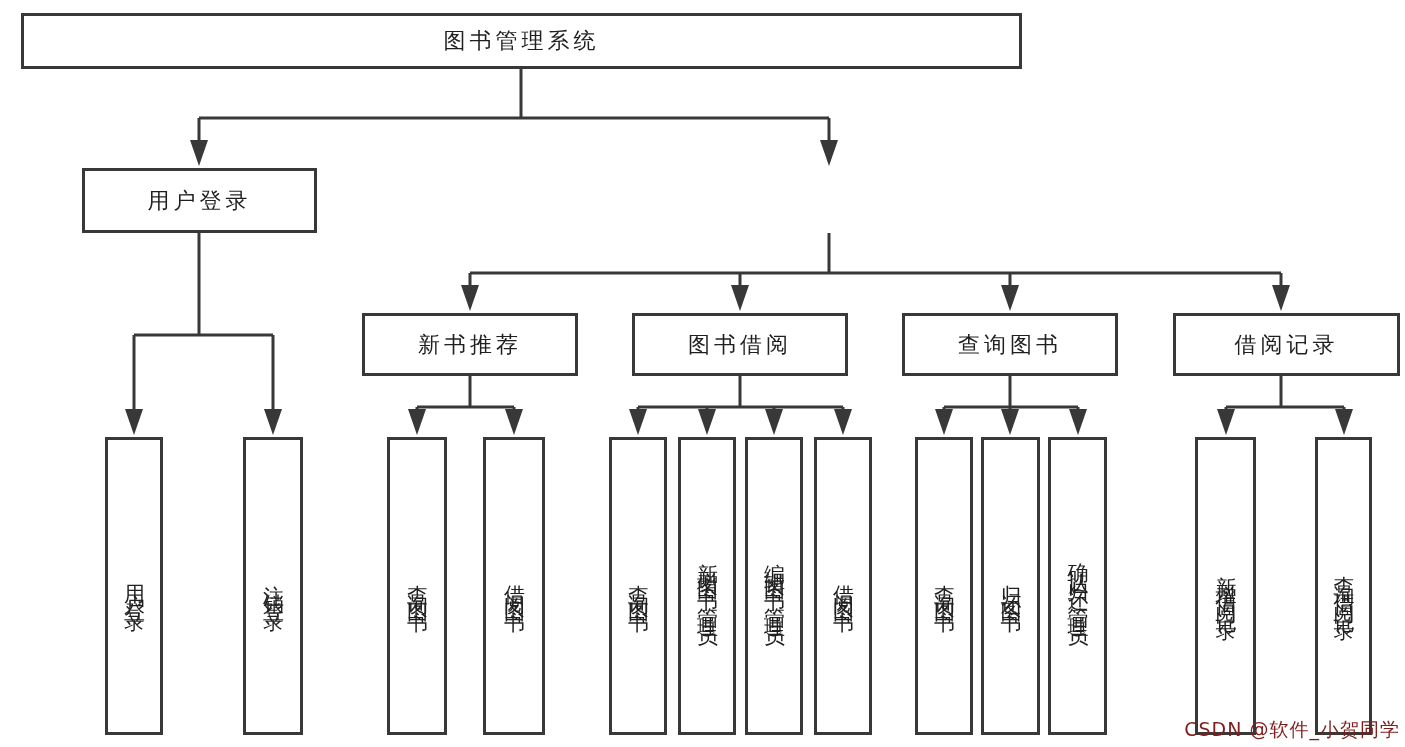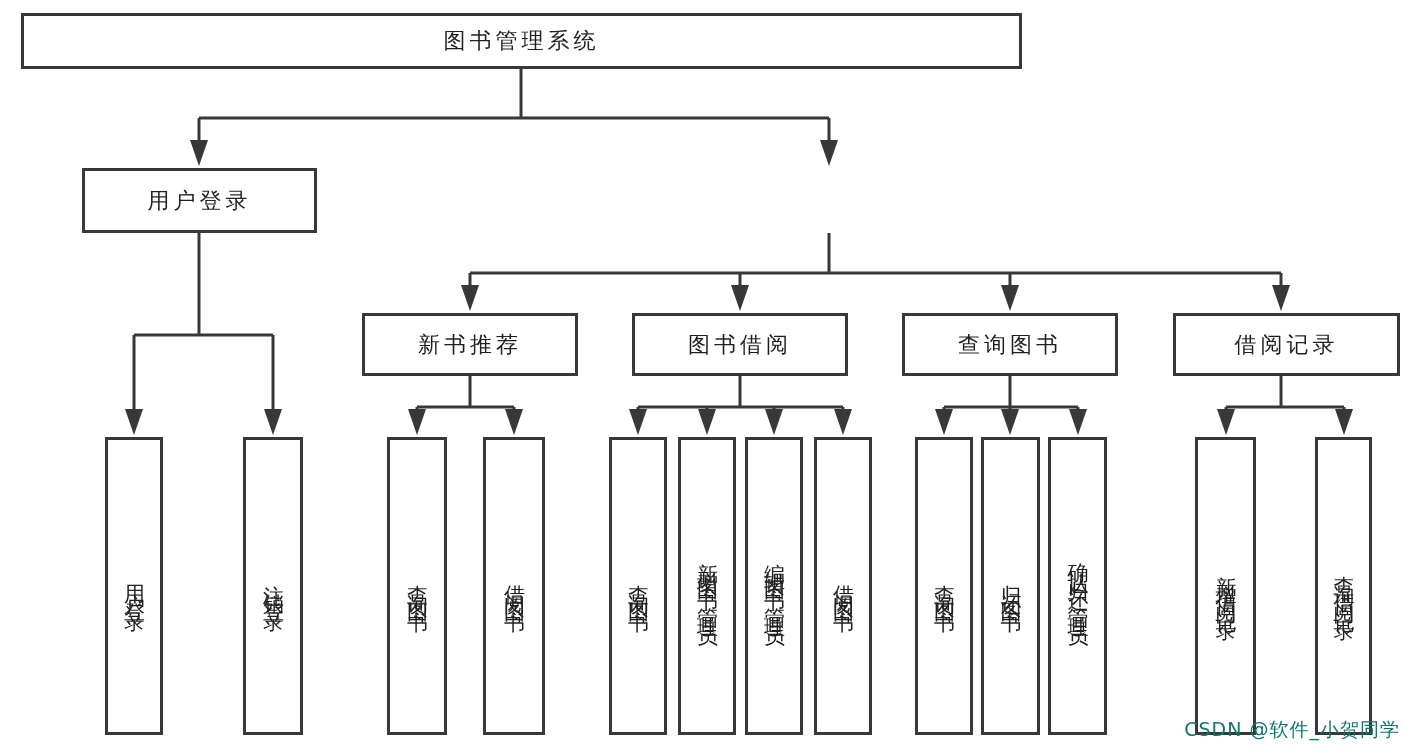--- a/index.html
+++ b/index.html
@@ -50,21 +50,21 @@
     line-height: 1;
     white-space: nowrap;
   }
   .watermark {
     position: absolute;
     right: 5px;
     bottom: 4px;
     z-index: 5;
     font-size: 19px;
     letter-spacing: 1px;
-    color: #0f766e;
+    color: #7f1d1d;
     white-space: nowrap;
   }
 </style>
 </head>
 <body>
 
 <div class="stage">
 
   <svg class="connectors" width="1405" height="747" viewBox="0 0 1405 747">
     <g stroke="#383838" stroke-width="3" fill="none">

